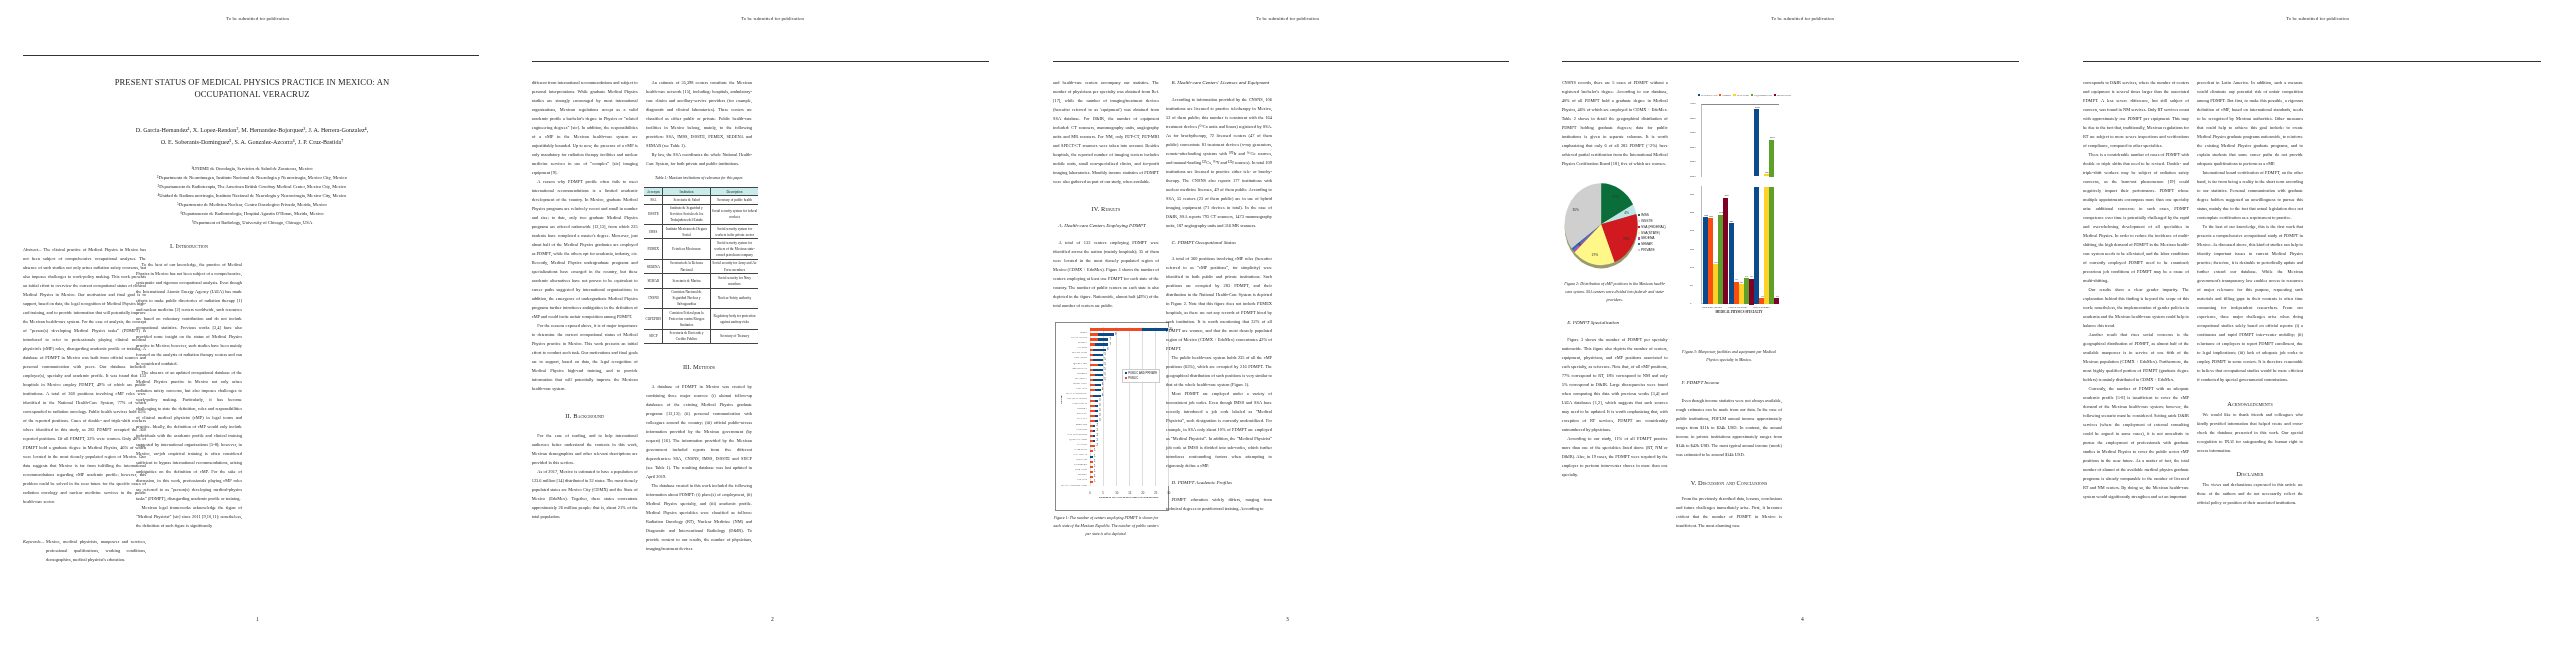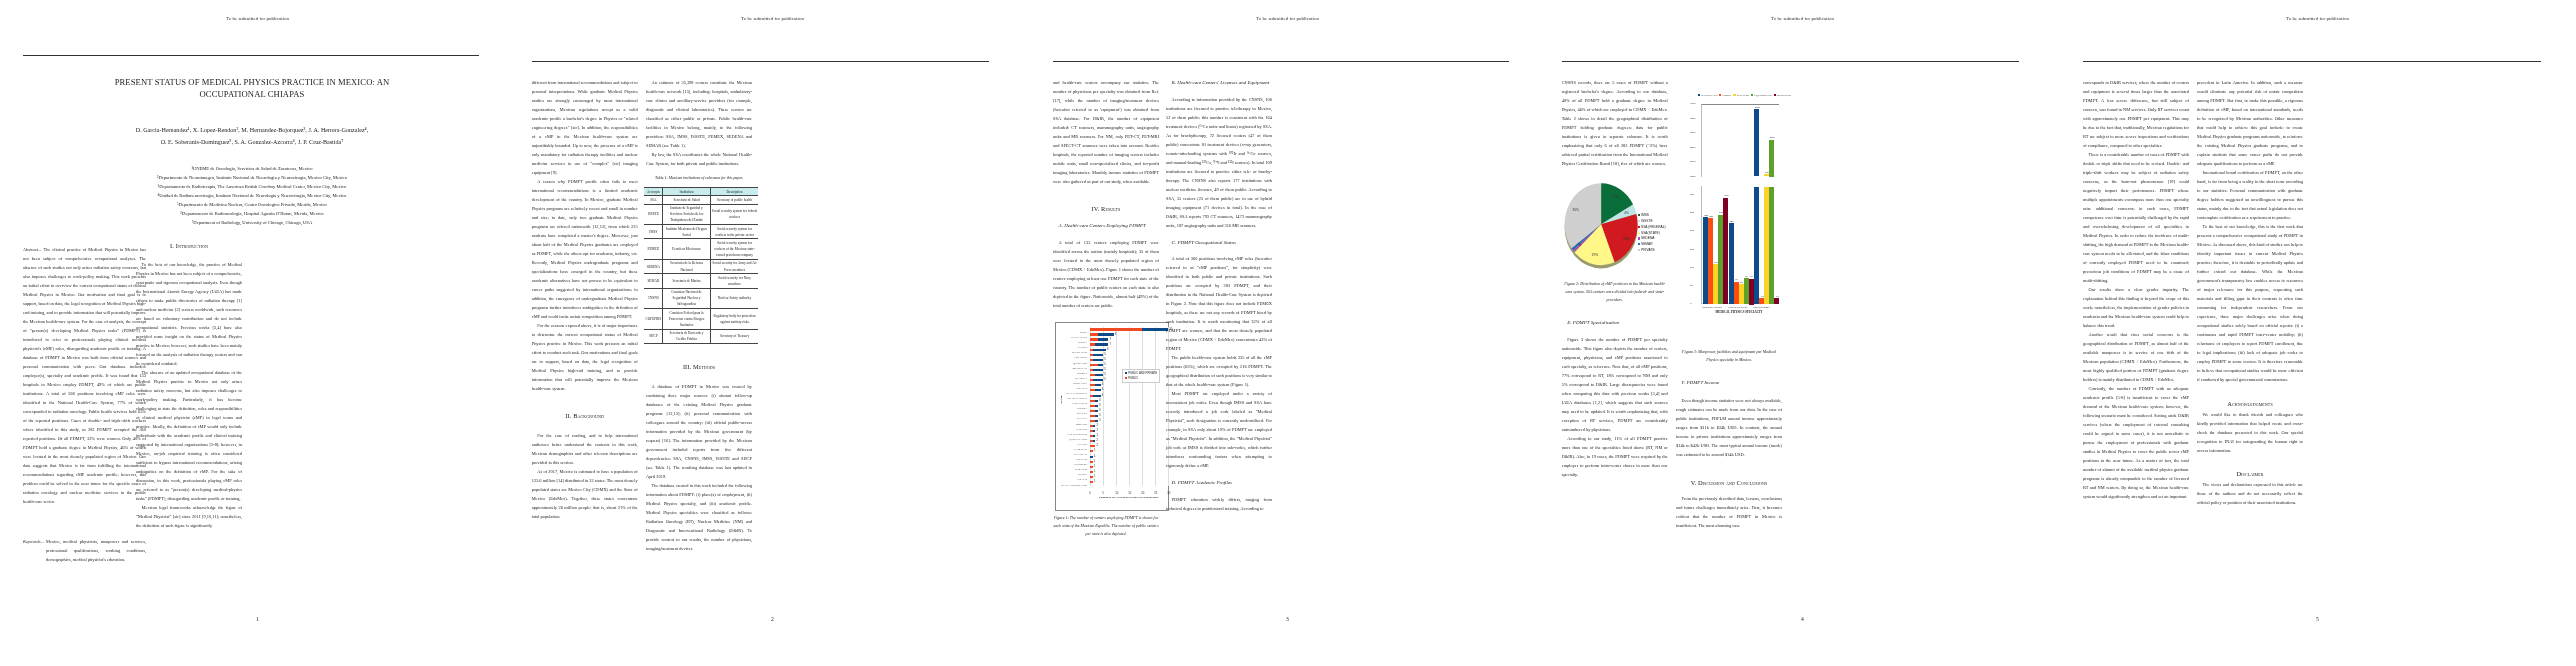--- a/index.html
+++ b/index.html
@@ -47,21 +47,21 @@
 </head>
 <body>
 
 <div class="strip">
 
   <div class="page page1">
     <div class="running">To be submitted for publication</div>
     <div class="rule"></div>
     <div class="title">
       <div>PRESENT STATUS OF MEDICAL PHYSICS PRACTICE IN MEXICO: AN</div>
-      <div>OCCUPATIONAL CHIAPAS</div>
+      <div>OCCUPATIONAL VERACRUZ</div>
     </div>
     <div class="authors">
       <div>D. Garcia-Hernandez¹, X. Lopez-Rendon², M. Hernandez-Bojorquez³, J. A. Herrera-Gonzalez⁴,</div>
       <div>O. E. Soberanis-Dominguez⁵, S. A. Gonzalez-Azcorra⁶, J. P. Cruz-Bastida⁷</div>
     </div>
     <div class="affils">
       <div>¹UNEME de Oncologia, Servicios de Salud de Zacatecas, Mexico</div>
       <div>²Departmento de Neuroimagen, Instituto Nacional de Neurologia y Neurocirugia, Mexico City, Mexico</div>
       <div>³Departamento de Radioterapia, The American British Cowdray Medical Center, Mexico City, Mexico</div>
       <div>⁴Unidad de Radioneurocirugia, Instituto Nacional de Neurologia y Neurocirugia, Mexico City, Mexico</div>

